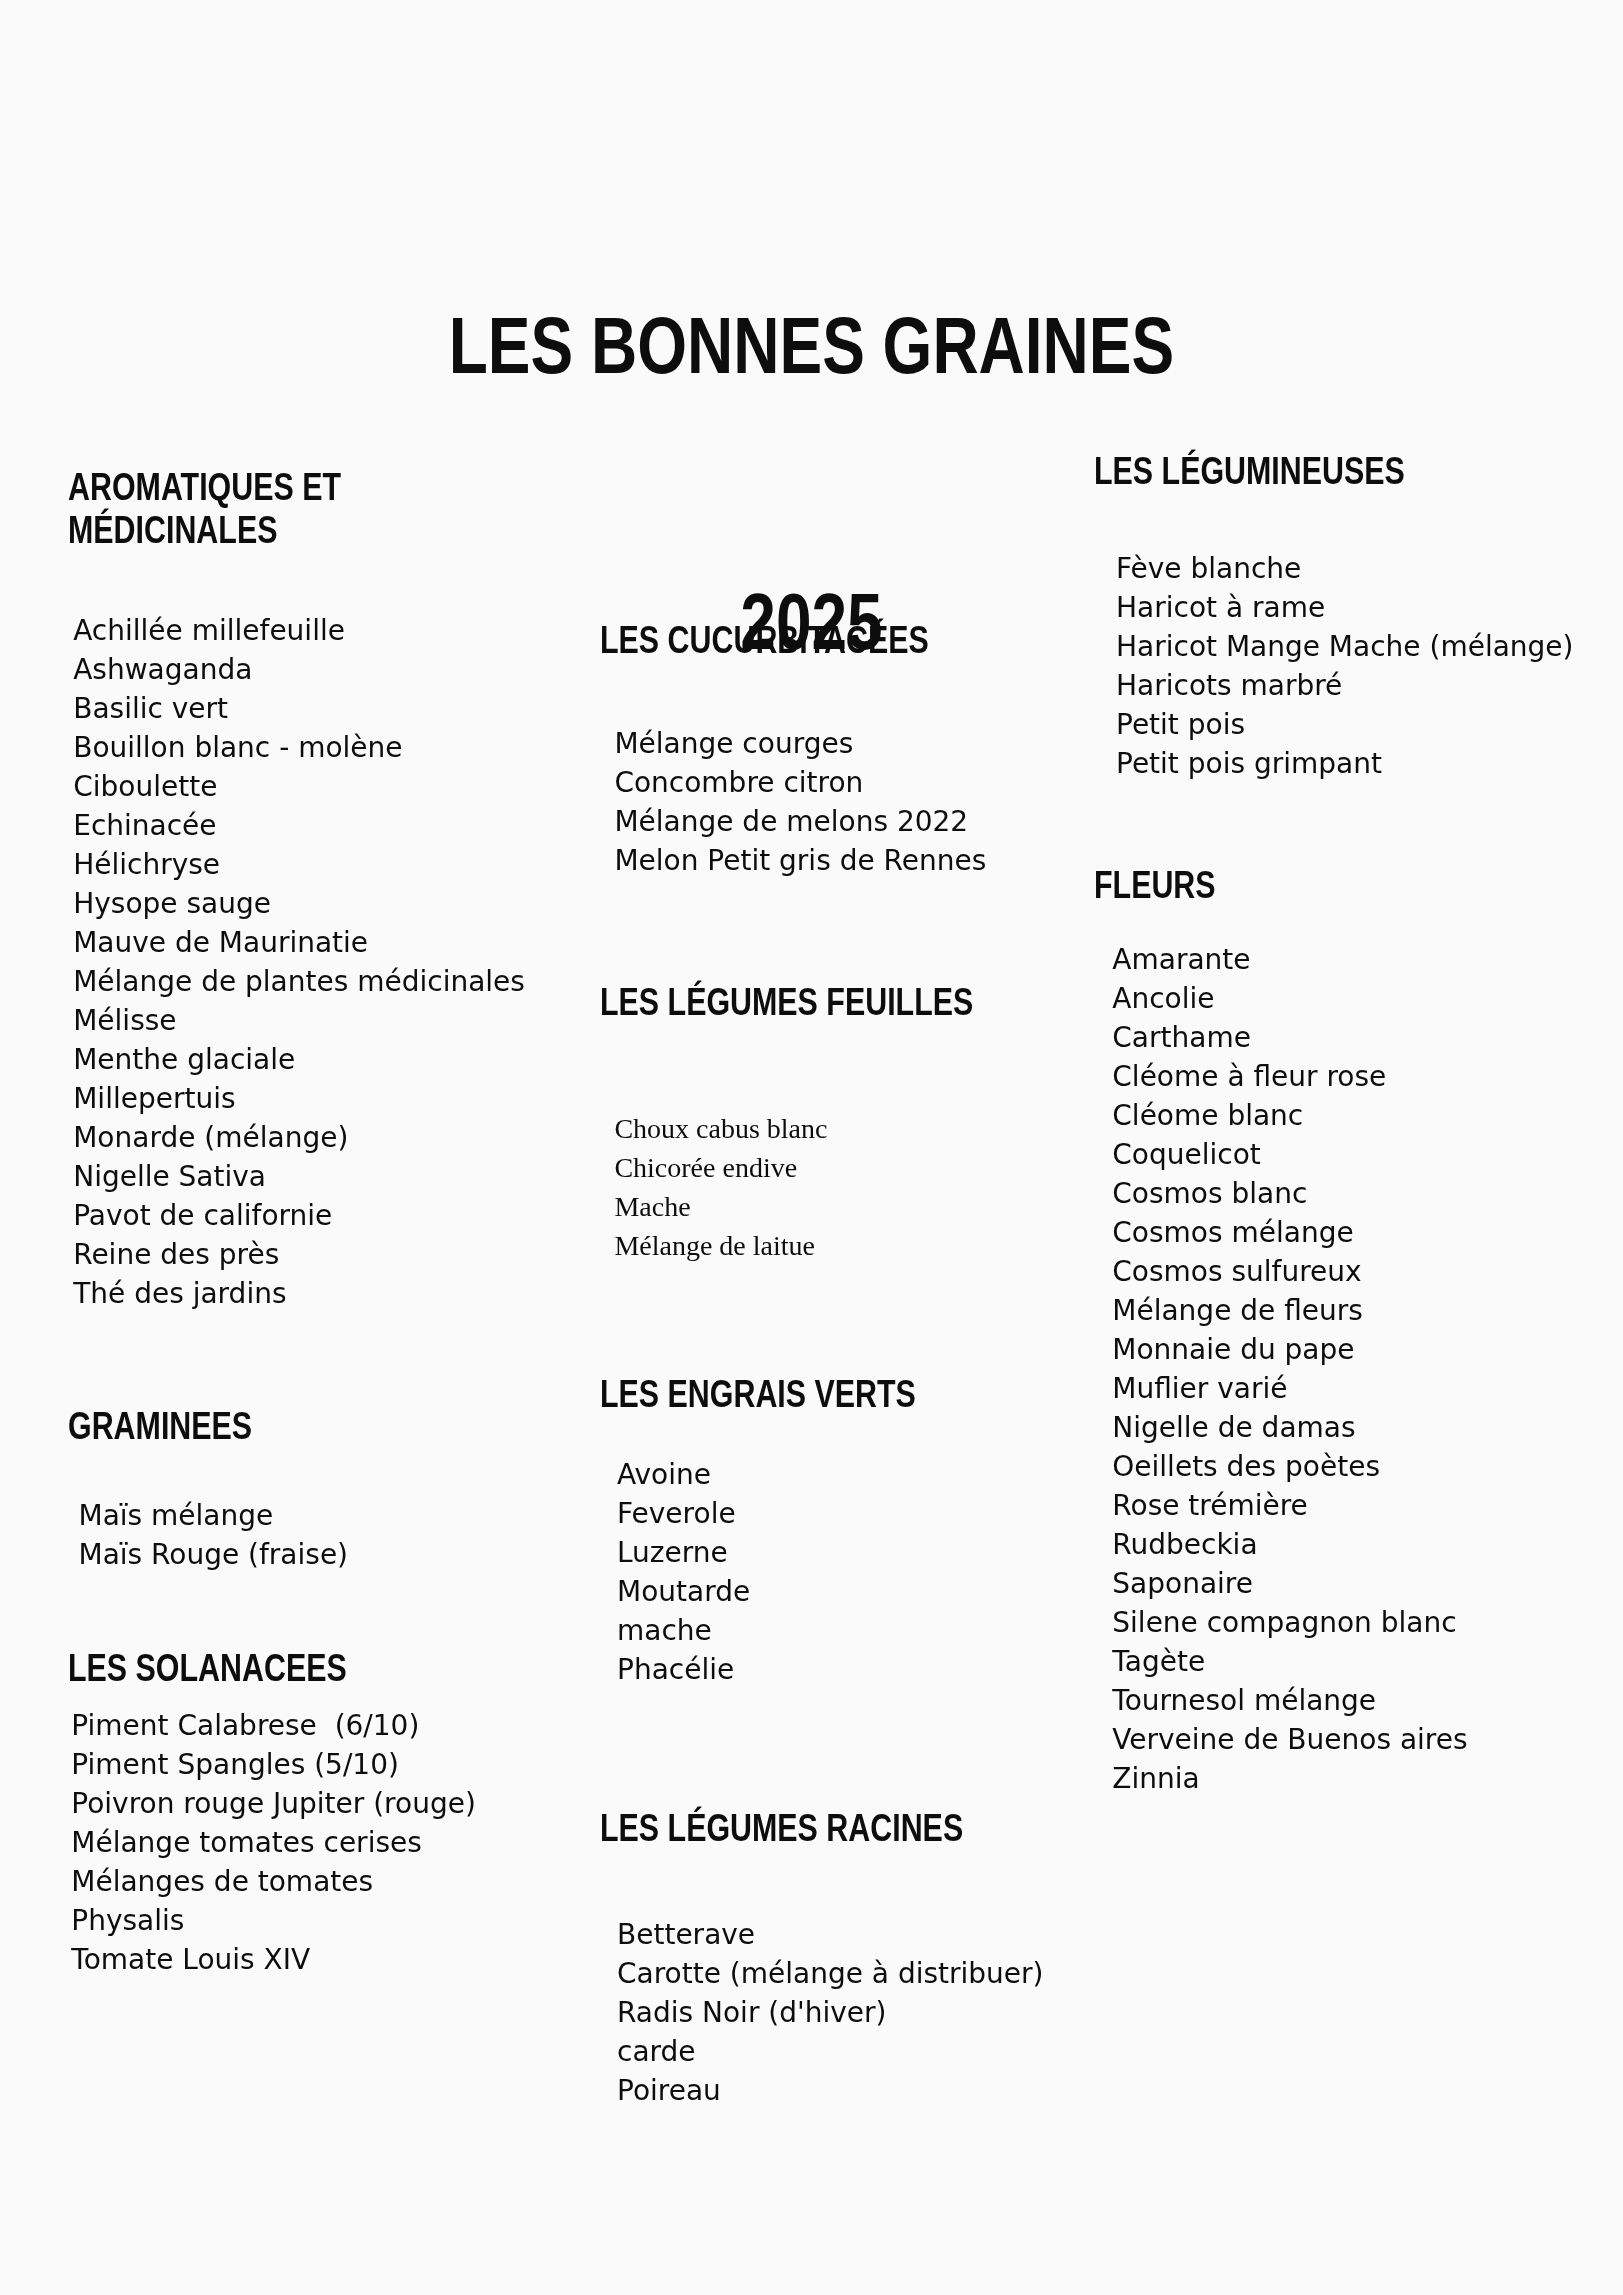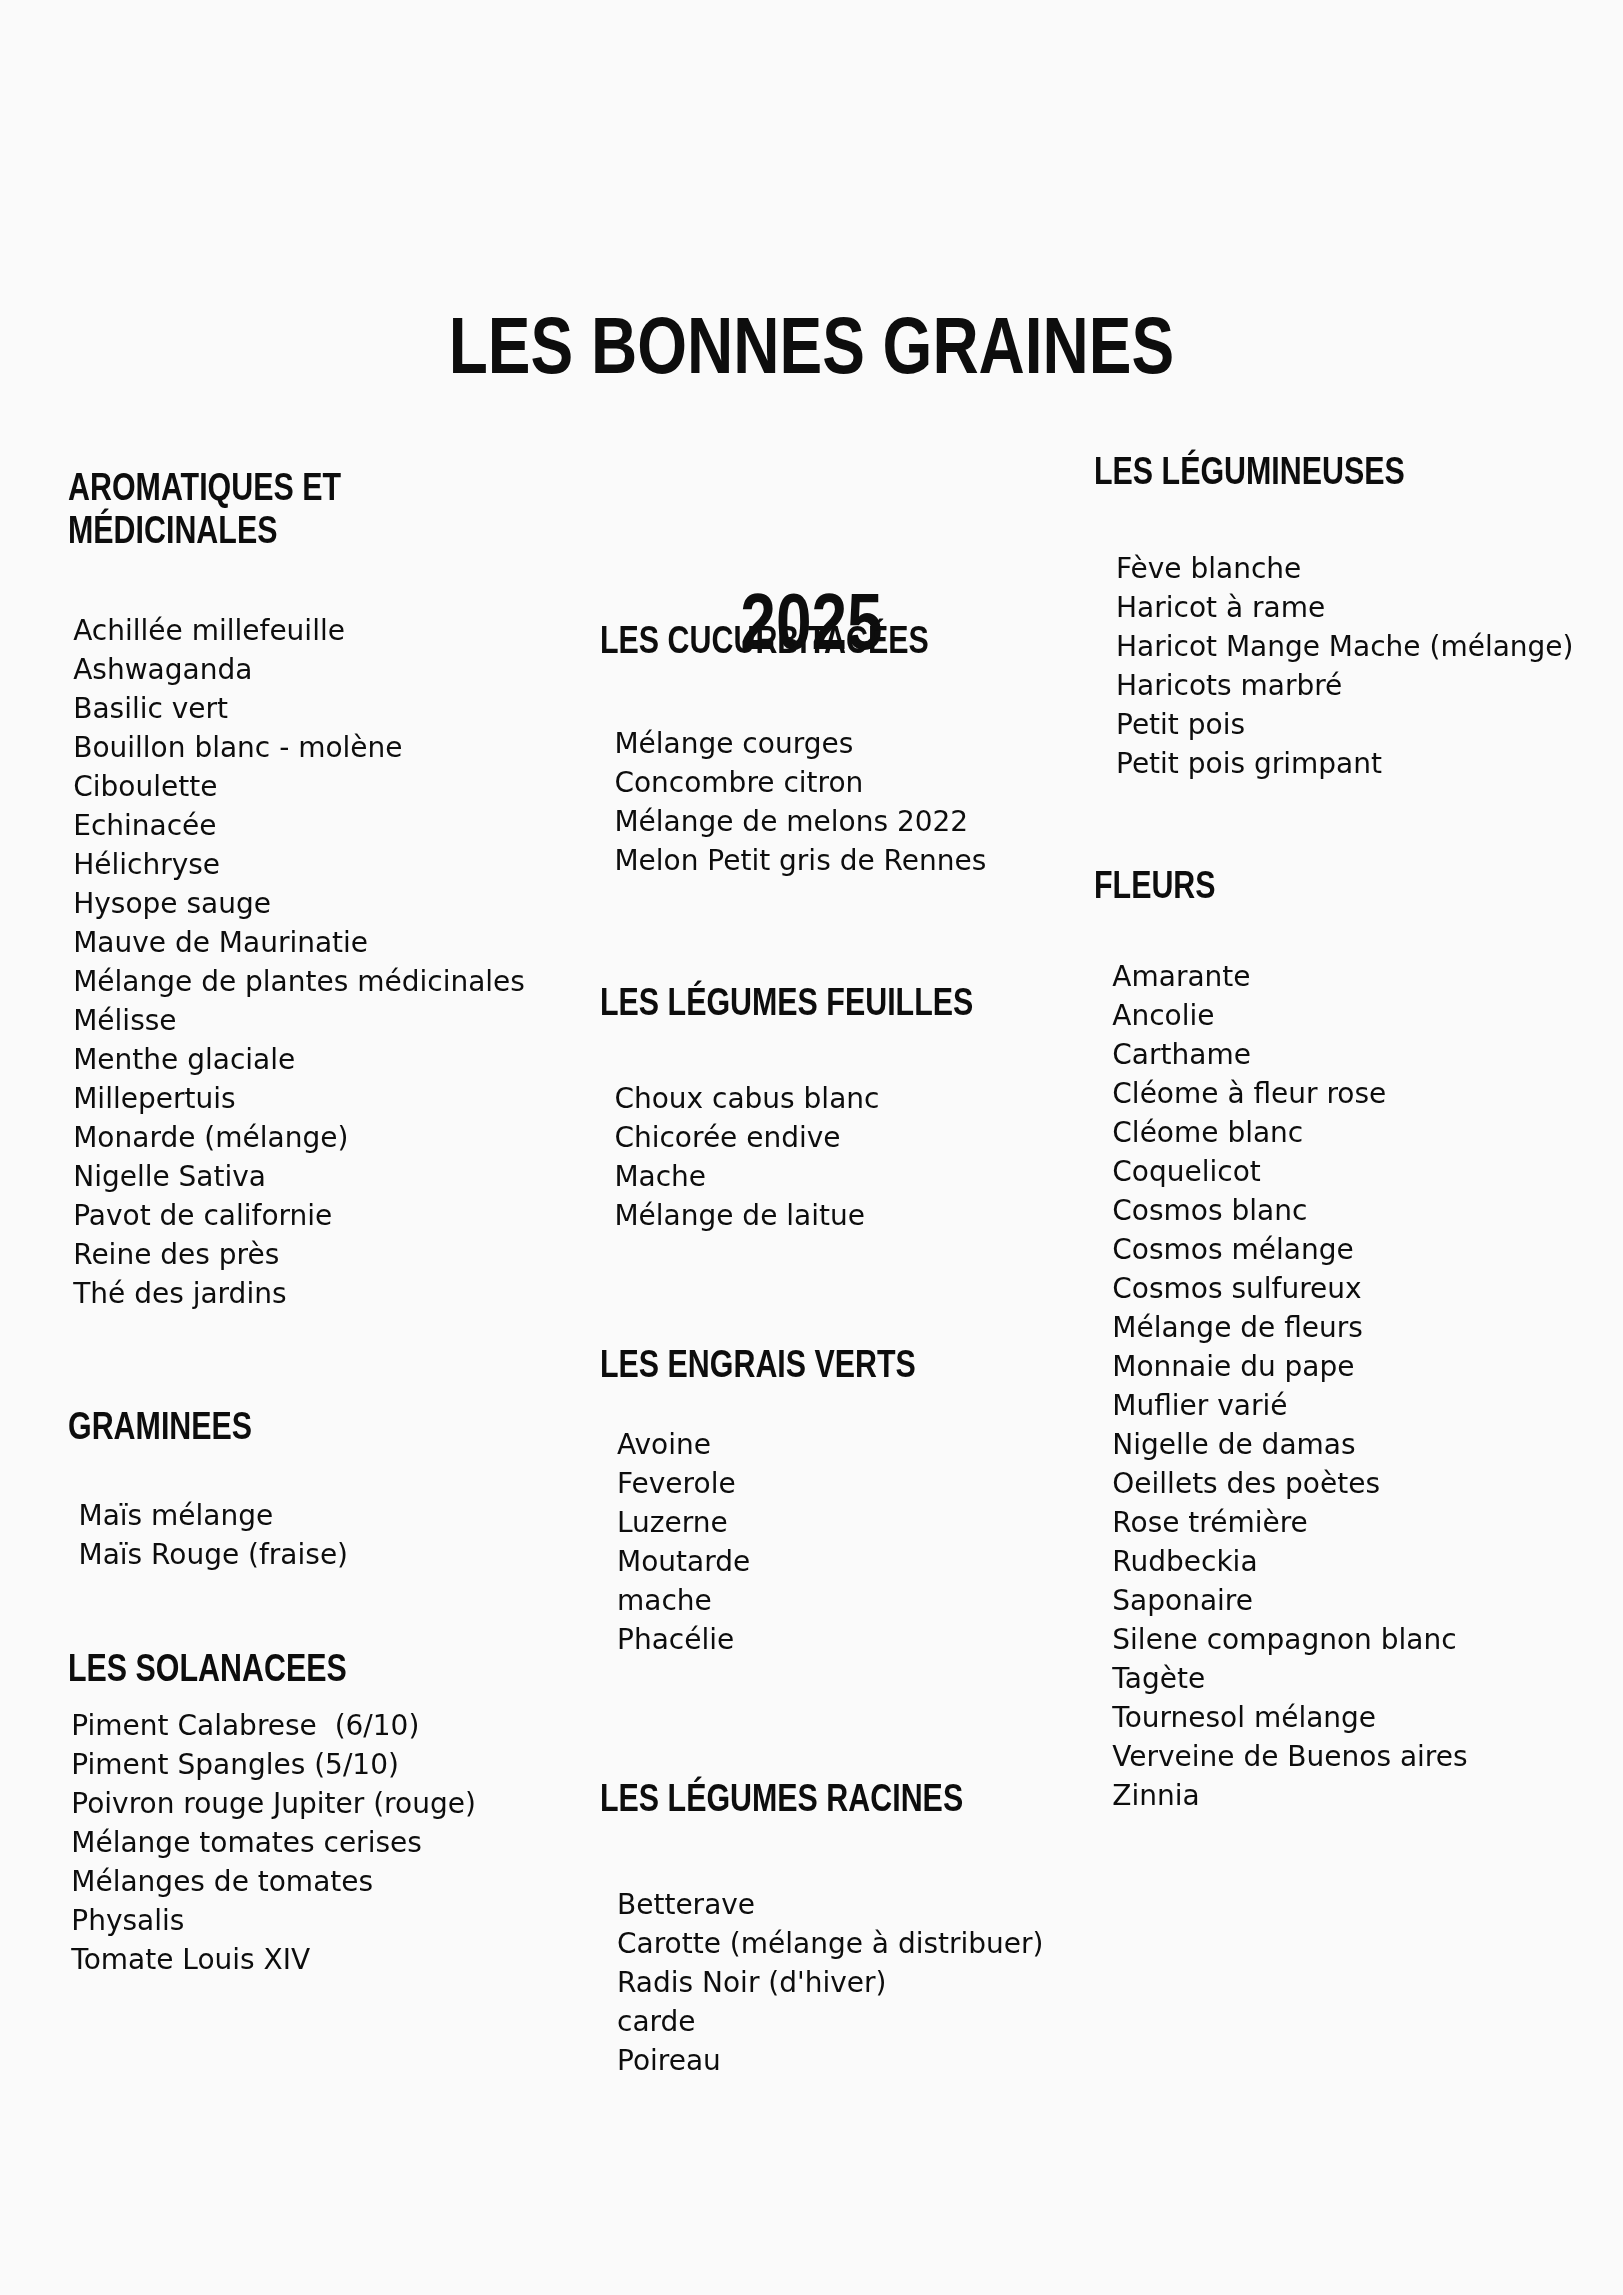--- a/index.html
+++ b/index.html
@@ -56,30 +56,30 @@
   .sec-aromatiques     .section-title { margin-top: 466px; }
   .sec-aromatiques     .seed-list    { margin-top: 59px;  padding-left: 5.2px; }
   .sec-graminees       .section-title { margin-top: 92px; }
   .sec-graminees       .seed-list    { margin-top: 48px;  padding-left: 10.5px; }
   .sec-solanacees      .section-title { margin-top: 73px; }
   .sec-solanacees      .seed-list    { margin-top: 16.4px;  padding-left: 3.3px; }
 
   .sec-cucurbitacees   .section-title { margin-top: 619px; }
   .sec-cucurbitacees   .seed-list    { margin-top: 62px;  padding-left: 14.4px; }
   .sec-legumes-feuilles .section-title { margin-top: 101px; }
-  .sec-legumes-feuilles .seed-list   { margin-top: 55px;  padding-left: 14.4px; }
+  .sec-legumes-feuilles .seed-list   { margin-top: 85px;  padding-left: 14.4px; font-family: Liberation Serif, serif; }
   .sec-engrais-verts   .section-title { margin-top: 108px; }
   .sec-engrais-verts   .seed-list    { margin-top: 39px;  padding-left: 17px; }
   .sec-legumes-racines .section-title { margin-top: 118px; }
   .sec-legumes-racines .seed-list    { margin-top: 65px; padding-left: 17px; }
 
   .sec-legumineuses    .section-title { margin-top: 450px; }
   .sec-legumineuses    .seed-list    { margin-top: 56px;  padding-left: 22px; }
   .sec-fleurs          .section-title { margin-top: 81px; }
-  .sec-fleurs          .seed-list    { margin-top: 50px;  padding-left: 18.3px; }
+  .sec-fleurs          .seed-list    { margin-top: 33px;  padding-left: 18.3px; }
 </style>
 </head>
 <body>
 
 <header class="page-title">
   <div>LES BONNES GRAINES</div>
   <div>2025</div>
 </header>
 
 <div class="col col-left">

